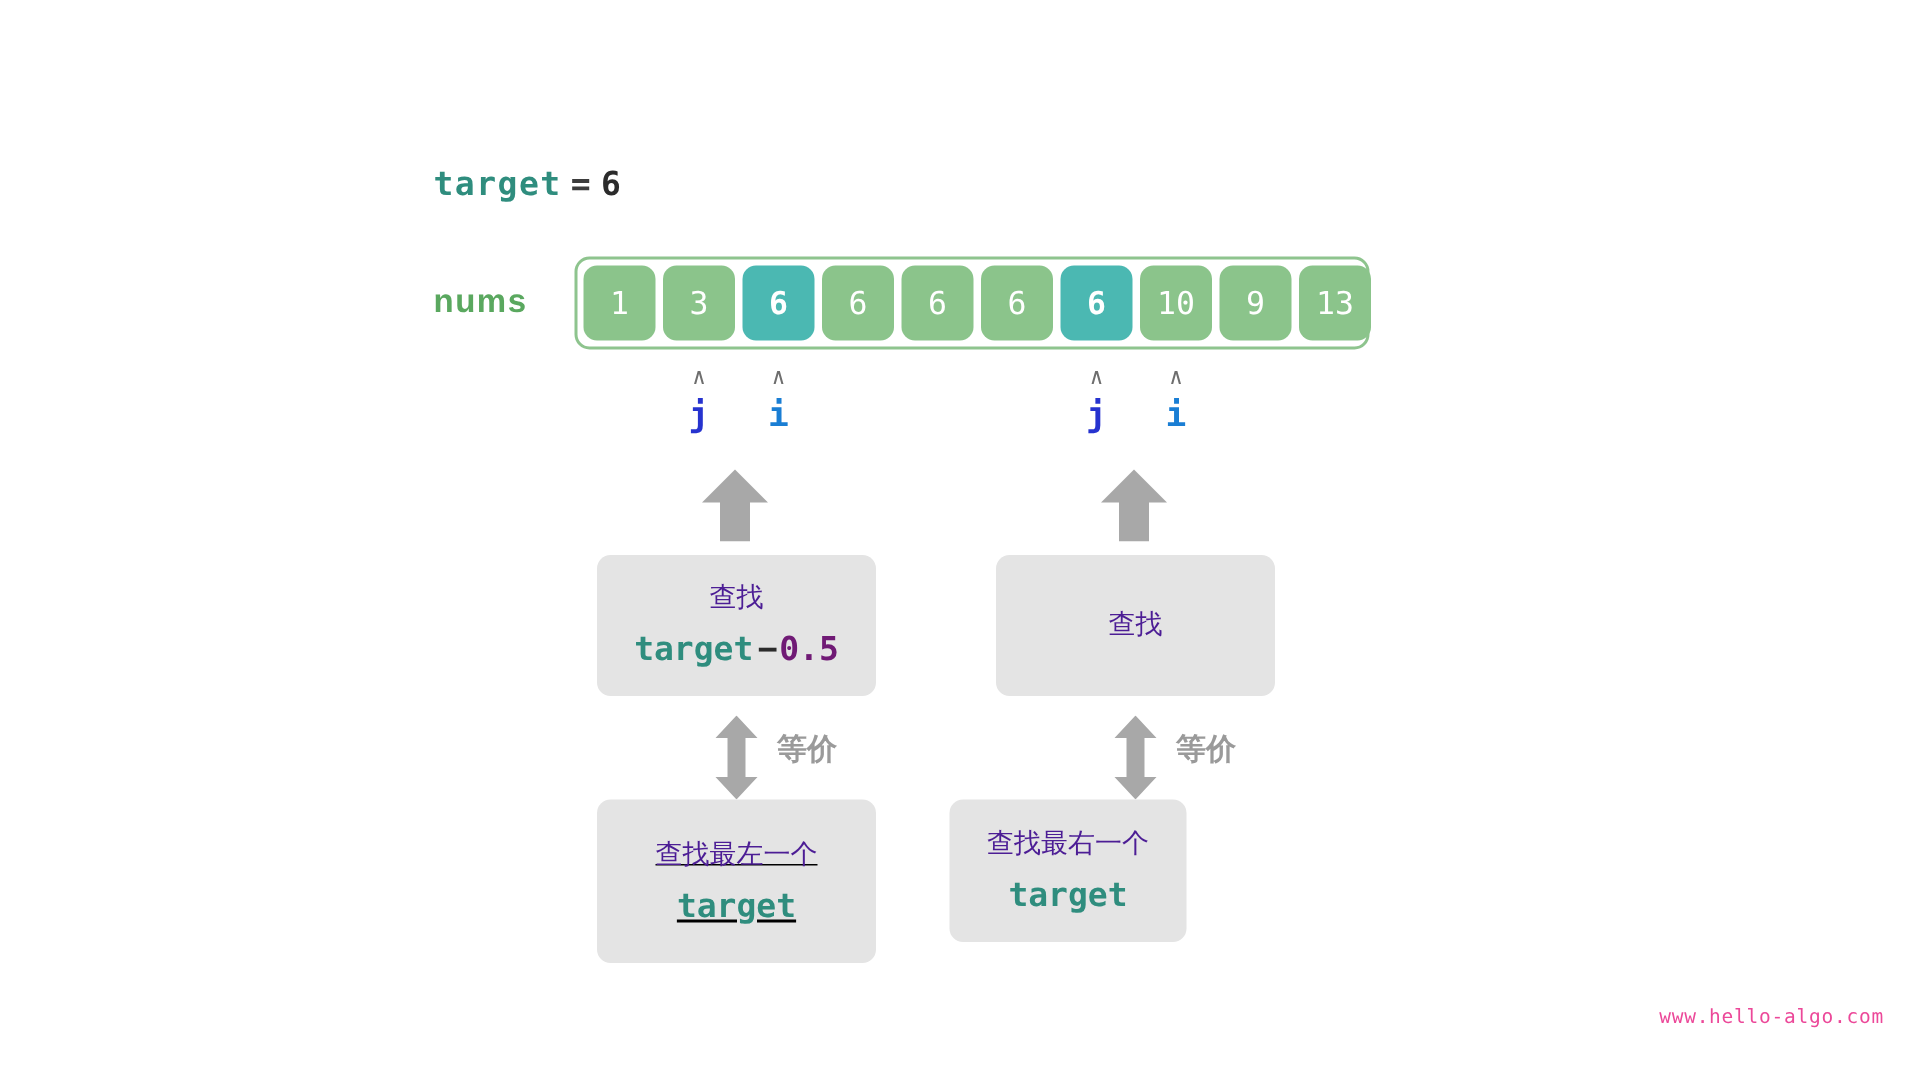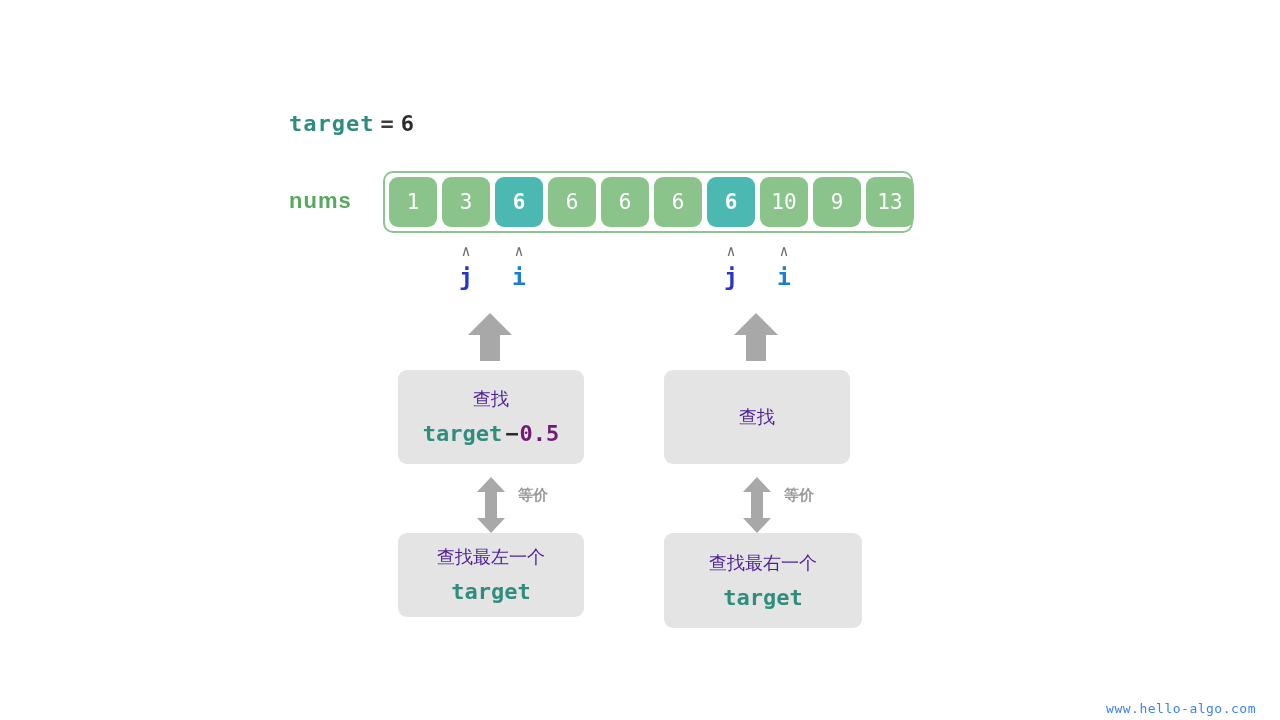--- a/index.html
+++ b/index.html
@@ -148,34 +148,34 @@
   
   .dblarrow {
     position: absolute;
     width: 30px;
     height: 56px;
   }
   .dblarrow svg { display: block; }
   .equiv-label {
     position: absolute;
     font-family: "DejaVu Sans", sans-serif;
-    font-size: 15px;
+    font-size: 20px;
     font-weight: bold;
     color: #9a9a9a;
     white-space: nowrap;
   }
 
   
   .watermark {
     position: absolute;
     right: 24px;
-    bottom: 4px;
+    bottom: 34px;
     font-family: "DejaVu Sans Mono", monospace;
     font-size: 13px;
-    color: #3b82f6;
+    color: #ec4899;
     letter-spacing: 0.5px;
   }
 </style>
 </head>
 <body>
 
 <div class="stage">
 
   <div class="target-line">
     <span class="kw-target">target</span><span class="kw-eq">=</span><span class="kw-num">6</span>
@@ -246,28 +246,28 @@
   </div>
   <div class="equiv-label" style="left:518px; top:486px;">等价</div>
 
   <div class="dblarrow" style="left:742px; top:477px;">
     <svg width="30" height="56" viewBox="0 0 30 56">
       <polygon points="15,0 29,15 21,15 21,41 29,41 15,56 1,41 9,41 9,15 1,15" fill="#a8a8a8"></polygon>
     </svg>
   </div>
   <div class="equiv-label" style="left:784px; top:486px;">等价</div>
 
-  <div class="gbox" style="left:398px; top:533px; width:186px; height:84px;">
+  <div class="gbox" style="left:398px; top:533px; width:186px; height:109px;text-decoration:underline;">
     <div class="line1">查找最左一个</div>
     <div class="line2">
       <span class="t">target</span>
     </div>
   </div>
 
-  <div class="gbox" style="left:664px; top:533px; width:198px; height:95px;align-items:center;">
+  <div class="gbox" style="left:633px; top:533px; width:158px; height:95px;align-items:center;">
     <div class="line1">查找最右一个</div>
     <div class="line2">
       <span class="t">target</span>
     </div>
   </div>
 
   <div class="watermark">www.hello-algo.com</div>
 
 </div>
 

